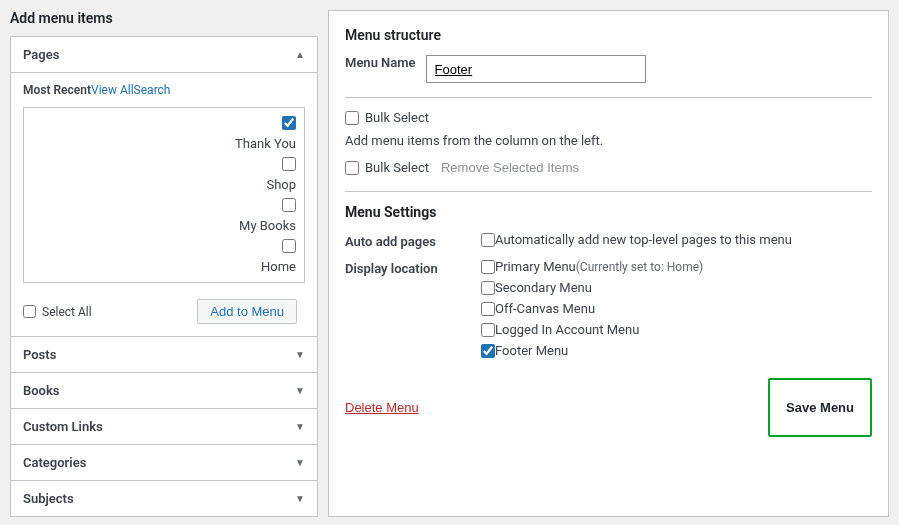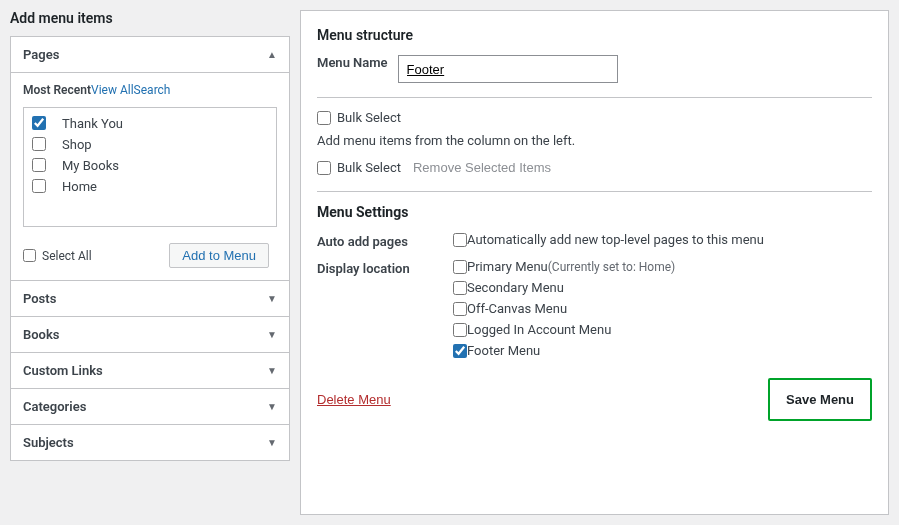--- a/index.html
+++ b/index.html
@@ -14,21 +14,21 @@
     .container {
       display: flex;
       width: 899px;
       min-height: 525px;
       background: #f0f0f1;
       padding: 10px;
       gap: 10px;
     }
     
     .left-panel {
-      width: 280px;
+      width: 308px;
       flex-shrink: 0;
     }
     .left-panel h2 {
       font-size: 14px;
       font-weight: 600;
       margin-bottom: 10px;
       color: #1d2327;
     }
     .accordion-section {
       background: #fff;
@@ -75,23 +75,24 @@
       display: flex;
       flex-direction: column;
       gap: 6px;
       border: 1px solid #c3c4c7;
       padding: 8px;
       min-height: 120px;
       margin-bottom: 8px;
     }
     .checkbox-item {
       display: flex;
-      align-items: flex-start;
-      gap: 16px;
-      font-size: 13px;
+      align-items: flex-end;
+      gap: 6px;
+      font-size: 13px;
+      flex-direction: column;
     }
     .checkbox-item input[type="checkbox"] {
       width: 14px;
       height: 14px;
       accent-color: #2271b1;
     }
     .accordion-footer {
       display: flex;
       align-items: center;
       justify-content: space-between;
@@ -244,21 +245,21 @@
       cursor: pointer;
       text-decoration: underline;
       padding: 0;
     }
     .btn-save {
       background: #fff;
       border: 2px solid #00a32a;
       color: #1d2327;
       font-size: 13px;
       font-weight: 600;
-      padding: 12px 16px;
+      padding: 20px 16px;
       cursor: pointer;
       border-radius: 2px;
     }
   </style>
 </head>
 <body>
 
 <div class="container">
 
   <div class="left-panel">

